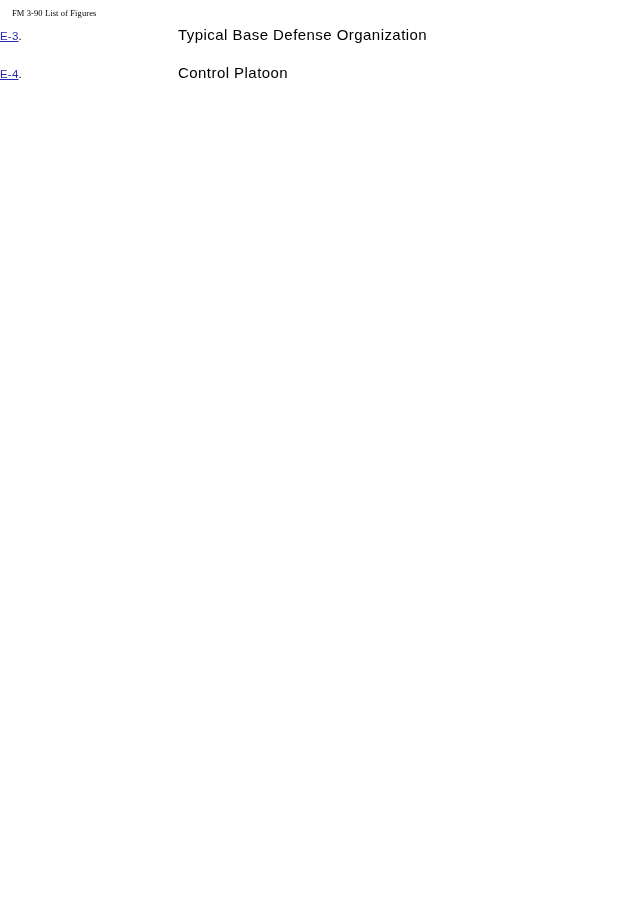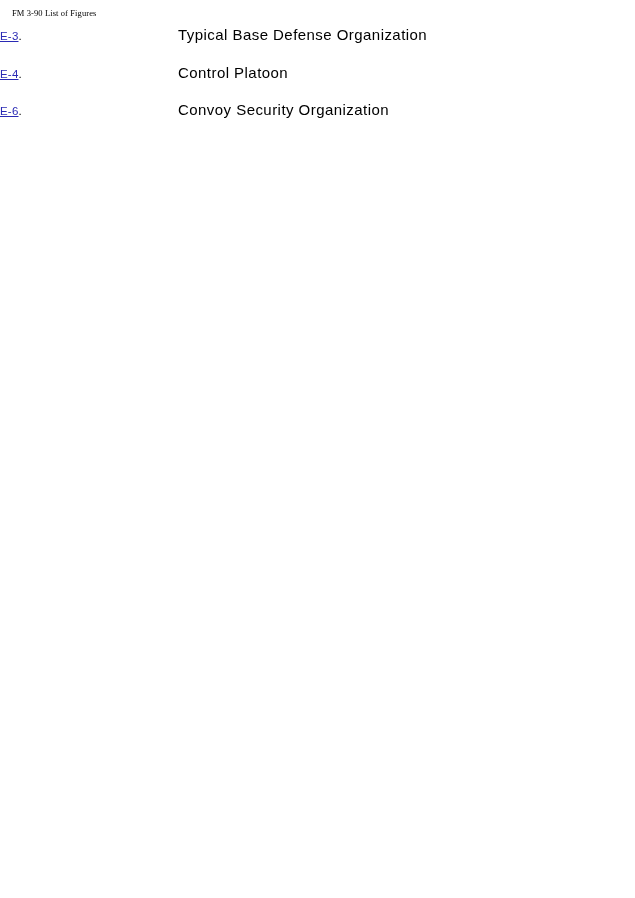--- a/index.html
+++ b/index.html
@@ -80,21 +80,17 @@
       <div class="fig-num"><a class="link" href="#">E-3</a><span class="dot">.</span></div>
       <div class="fig-title">Typical Base Defense Organization</div>
     </div>
 
     <div class="figure-row">
       <div class="fig-num"><a class="link" href="#">E-4</a><span class="dot">.</span></div>
       <div class="fig-title">Control Platoon</div>
     </div>
 
 
-    <div class="figure-row">
-      <div class="fig-num"><a class="link" href="#">E-6</a><span class="dot">.</span></div>
-      <div class="fig-title">Convoy Security Organization</div>
-    </div>
 
 
   </div>
 
 </div>
 
 </body></html>

